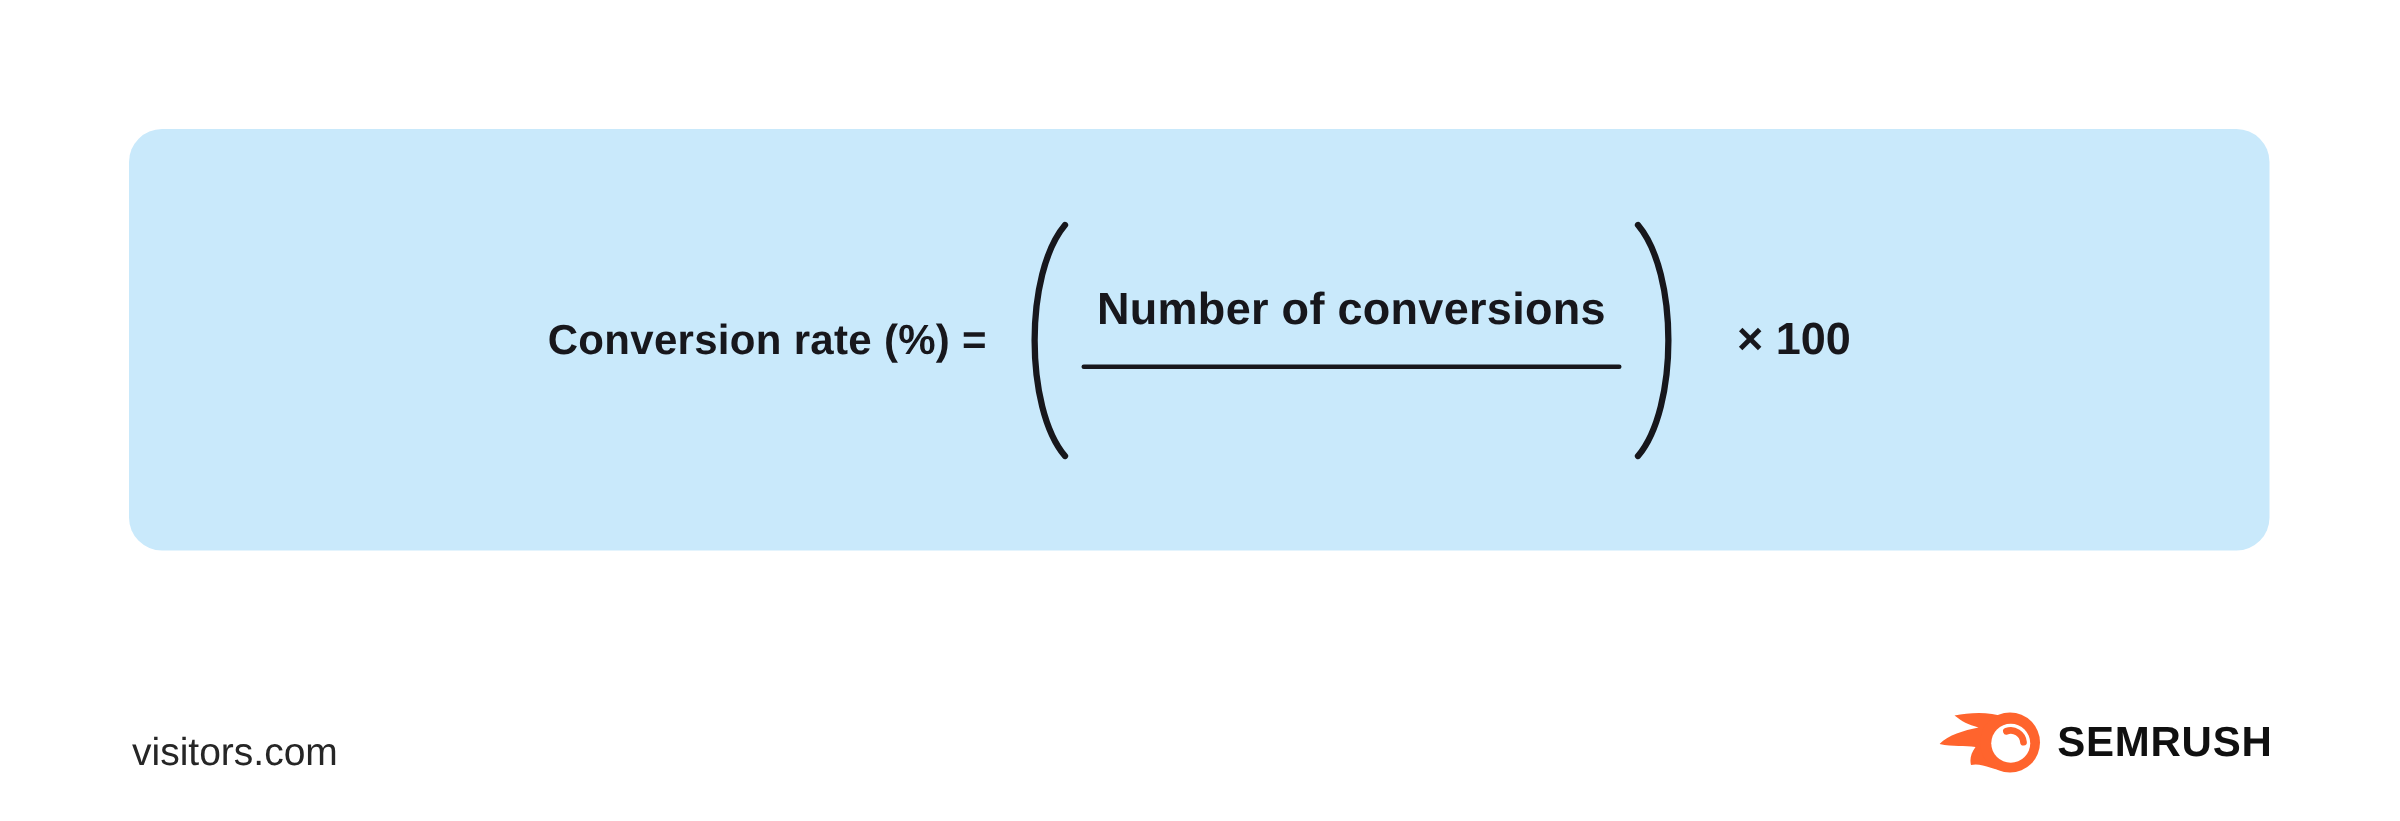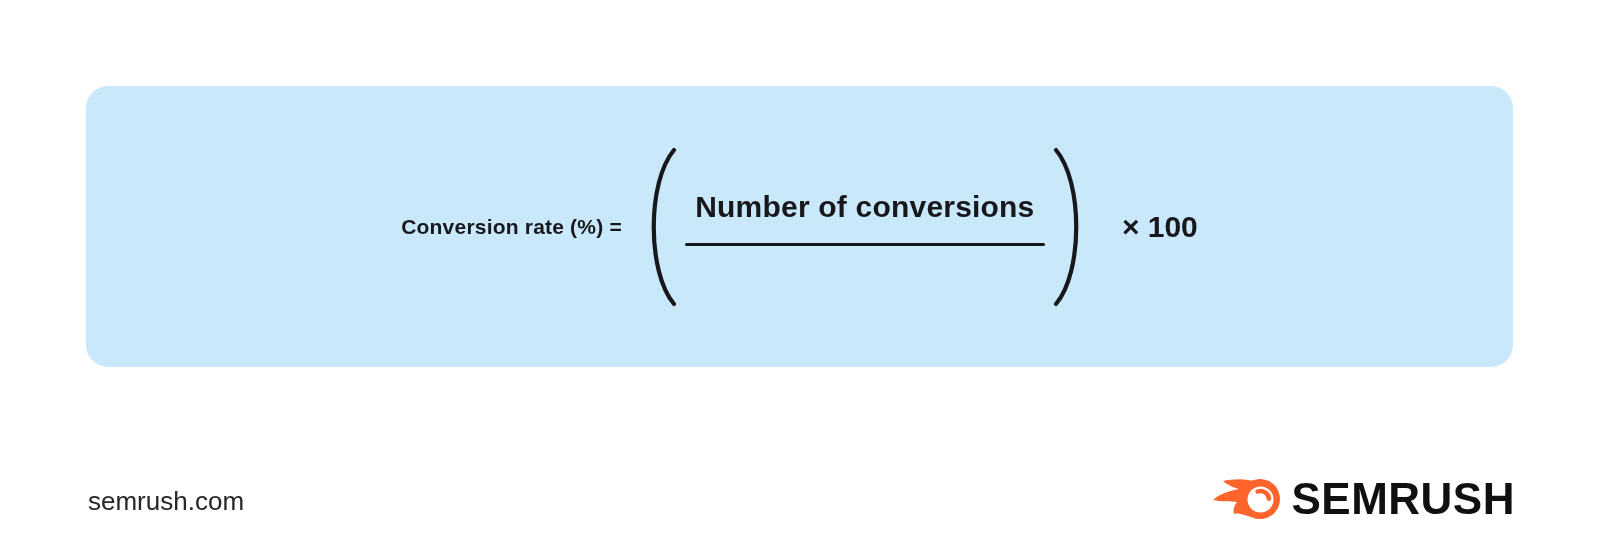--- a/index.html
+++ b/index.html
@@ -31,21 +31,21 @@
     justify-content: center;
   }
 
   .formula {
     display: flex;
     align-items: center;
     color: var(--text);
     font-weight: bold;
   }
   .lhs {
-    font-size: 21px;
+    font-size: 28px;
     letter-spacing: 0.2px;
     margin-right: 14px;
     white-space: nowrap;
   }
   .paren svg { display: block; }
   .fraction {
     min-width: 360px;
     margin: 0 5px;
     text-align: center;
     font-size: 30px;
@@ -73,21 +73,21 @@
   }
   .logo {
     position: absolute;
     right: 85px; top: 474px;
     display: flex;
     align-items: center;
     gap: 10px;
   }
   .logo-icon svg { display: block; width: 68px; height: 42px; }
   .brand {
-    font-size: 44px;
+    font-size: 28px;
     font-weight: bold;
     letter-spacing: 0.5px;
     color: var(--brand-text);
     white-space: nowrap;
   }
 </style>
 </head>
 <body>
 
 <div class="canvas">
@@ -111,21 +111,21 @@
       <span class="paren">
         <svg width="44" height="162" viewBox="0 0 44 162" aria-hidden="true">
           <path d="M 6 4 C 33 36 33 126 6 158" fill="none" stroke="#17171C" stroke-width="4.2" stroke-linecap="round"></path>
         </svg>
       </span>
 
       <span class="mult">× 100</span>
     </div>
   </div>
 
-  <span class="site">semrush.com</span>
+  <span class="site">visitors.com</span>
 
   <div class="logo">
     <span class="logo-icon">
       <svg viewBox="0 0 68 42" aria-hidden="true">
         <path d="M 44 4 C 32 0 20 1 10 3 C 15 7 19 9 26 11 C 16 13 6 16 0 22 C 9 24 17 23 24 24 C 21 28 20 32 21 36 C 28 34 36 40 46 40 L 44 4 Z" fill="#FF642D"></path>
         <circle cx="47" cy="21" r="20" fill="#FF642D"></circle>
         <circle cx="47.5" cy="21.5" r="13" fill="#ffffff"></circle>
         <path d="M 44.6 13.5 A 8.5 8.5 0 0 1 56 20.8" fill="none" stroke="#FF642D" stroke-width="4.5" stroke-linecap="round"></path>
       </svg>
     </span>

